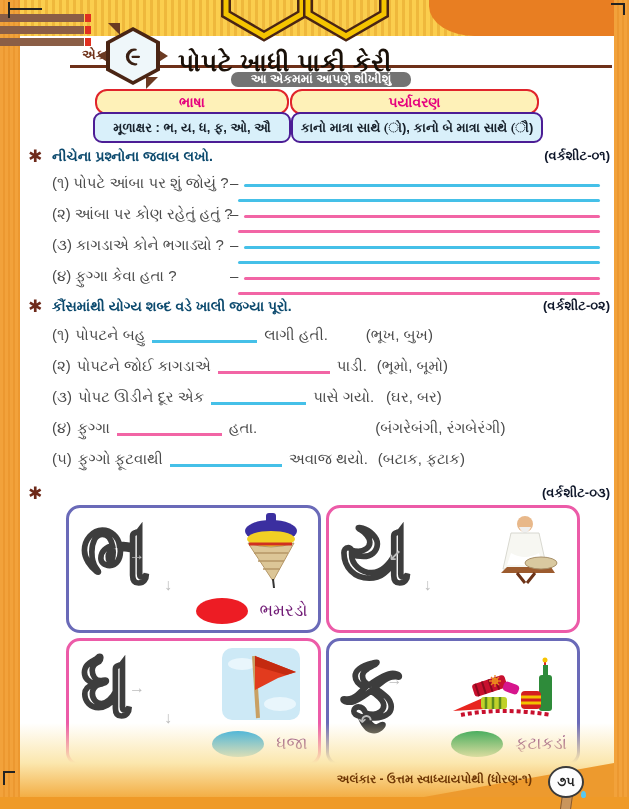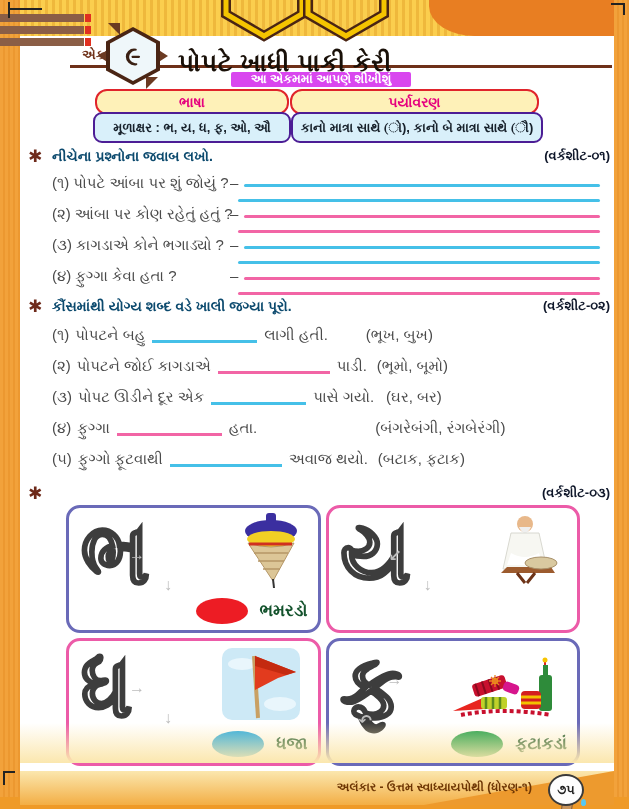--- a/index.html
+++ b/index.html
@@ -39,22 +39,22 @@
   .sp-tl{left:2px;top:-4px;border-width:0 12px 12px 0;border-color:transparent #6B3A22 transparent transparent;}
   .sp-br{right:2px;bottom:-4px;border-width:12px 12px 0 0;border-color:#6B3A22 transparent transparent transparent;}
   .hex-outer{position:absolute;left:0;top:0;width:54px;height:58px;background:#4A2514;
     clip-path:polygon(50% 0,100% 25%,100% 75%,50% 100%,0 75%,0 25%);}
   .hex-inner{position:absolute;left:4px;top:4px;width:46px;height:50px;background:#EFF7FA;
     clip-path:polygon(50% 0,100% 25%,100% 75%,50% 100%,0 75%,0 25%);
     display:flex;align-items:center;justify-content:center;}
   .hex-num{font-size:26px;font-weight:bold;color:#3A2013;}
   .page-title{position:absolute;left:166px;top:36px;font-size:25px;font-weight:bold;color:#191008;letter-spacing:.5px;}
   
-  .learn-badge{position:absolute;left:231px;top:72px;width:180px;height:15px;background:#d946ef;
-    border-radius:2px;color:#fff;font-size:12.5px;font-weight:bold;display:flex;align-items:center;justify-content:center;}
+  .learn-badge{position:absolute;left:231px;top:72px;width:180px;height:15px;background:#737373;
+    border-radius:7px;color:#fff;font-size:12.5px;font-weight:bold;display:flex;align-items:center;justify-content:center;}
   .lb-head{position:absolute;top:89px;height:22px;background:#FEF1B8;border:2px solid #E0242B;border-radius:12px;
     display:flex;align-items:center;justify-content:center;font-size:14px;font-weight:bold;color:#E6007E;}
   .lb-head.left{left:95px;width:190px;}
   .lb-head.right{left:290px;width:245px;}
   .lb-body{position:absolute;top:112px;height:27px;background:#D9F0FA;border:2px solid #4c1d95;border-radius:9px;
     display:flex;align-items:center;justify-content:center;font-size:13px;font-weight:bold;color:#17212B;}
   .lb-body.left{left:93px;width:194px;}
   .lb-body.right{left:291px;width:248px;}
   
   .sec-head{position:absolute;left:28px;right:17px;height:20px;}
@@ -80,26 +80,26 @@
   .cards{position:absolute;left:66px;top:505px;width:514px;display:grid;grid-template-columns:1fr 1fr;gap:5px;}
   .card{position:relative;height:122px;background:#fff;border:3px solid #6A6AB8;border-radius:14px;overflow:hidden;}
   .big-letter{position:absolute;left:12px;top:-8px;font-size:86px;line-height:1.25;font-weight:bold;color:#fff;
     -webkit-text-stroke:3px #3d3d3d;text-shadow:0 0 1px #3d3d3d;}
   .arrow{position:absolute;color:#BDBDBD;font-size:16px;font-weight:bold;}
   .a1{left:60px;top:38px;}
   .a2{left:95px;top:68px;}
   .card-img{position:absolute;right:16px;top:5px;}
   .card-bottom{position:absolute;right:10px;bottom:6px;display:flex;align-items:center;gap:12px;}
   .oval{display:inline-block;width:52px;height:26px;border-radius:50%;}
-  .card-label{font-size:17px;font-weight:bold;color:#14532d;}
+  .card-label{font-size:17px;font-weight:normal;color:#701a75;}
   
   .content-fade{position:absolute;left:20px;right:15px;bottom:46px;height:40px;
     background:linear-gradient(180deg,rgba(251,231,174,0),#FBE7AE);}
   
-  .footer{position:absolute;left:20px;right:15px;bottom:4px;height:34px;
+  .footer{position:absolute;left:20px;right:15px;bottom:12px;height:34px;
     background:linear-gradient(180deg,#FBE7AE,#F3AE45);}
   .footer-diag{position:absolute;right:0;bottom:0;width:190px;height:34px;background:#ED9A2E;
     clip-path:polygon(100% 0,100% 100%,0 100%);}
   .footer-text{position:absolute;right:82px;top:9px;font-size:12px;font-weight:bold;color:#6E3604;}
   .page-badge{position:absolute;right:30px;top:3px;width:32px;height:28px;background:#FDFDFD;
     border:2px solid #3a3a3a;border-radius:50%;display:flex;align-items:center;justify-content:center;
     font-size:13px;font-weight:bold;color:#222;z-index:2;}
   .badge-stick{position:absolute;right:42px;top:30px;width:9px;height:16px;background:#C9955C;transform:rotate(8deg);border:1px solid #8a5a2c;}
   .badge-drop{position:absolute;right:28px;top:28px;width:5px;height:7px;background:#58C8F0;border-radius:50% 50% 50% 50%/60% 60% 40% 40%;}
 </style>

